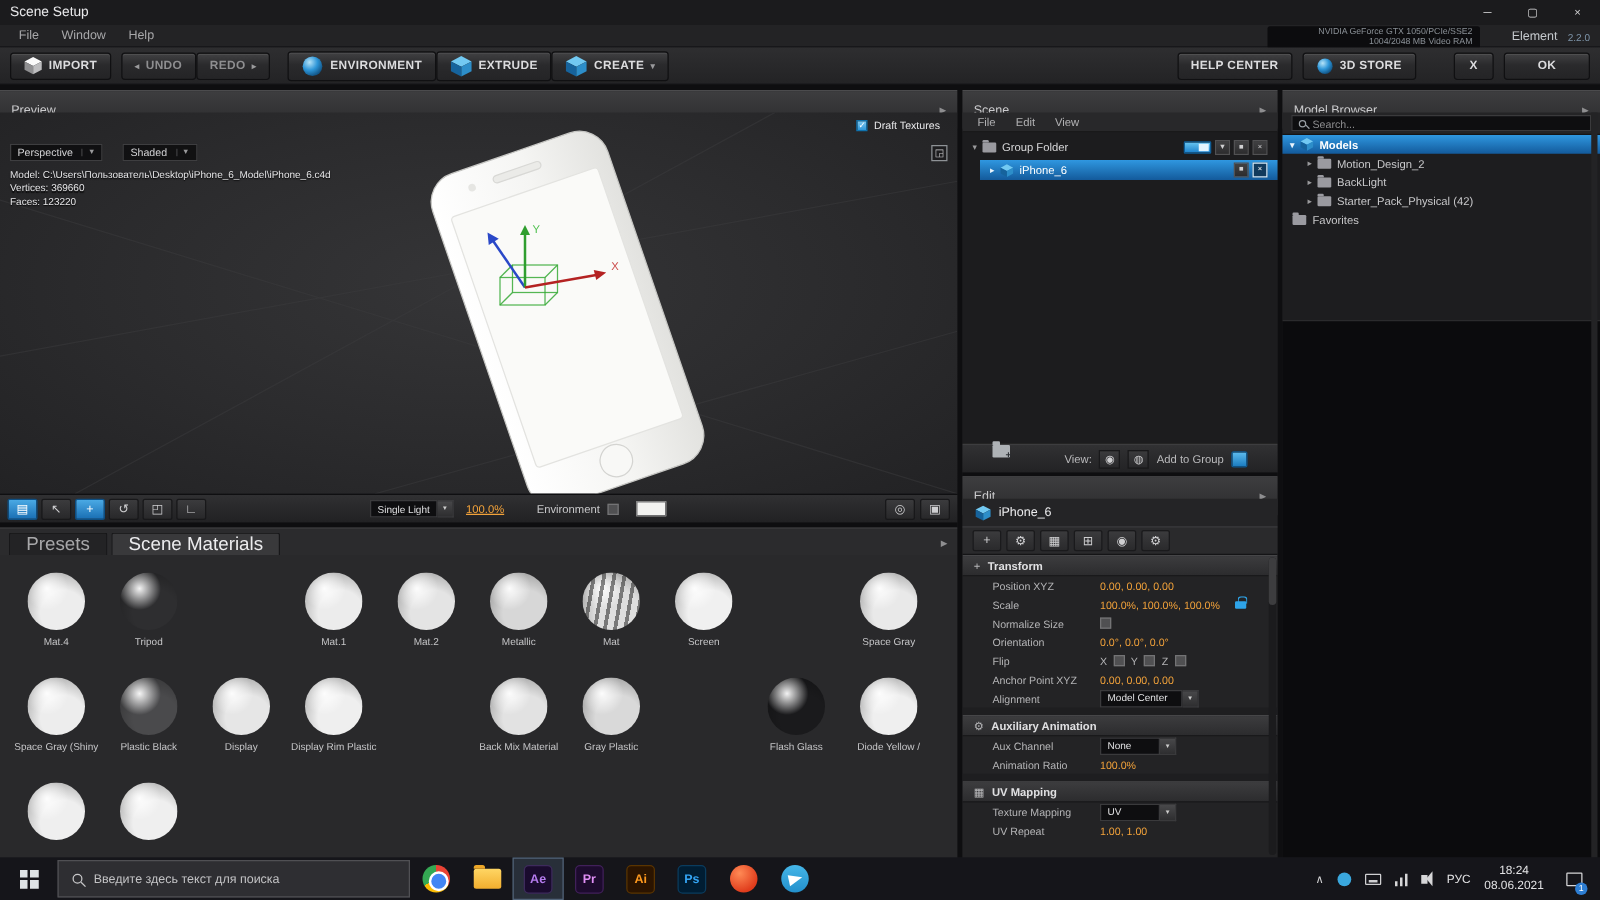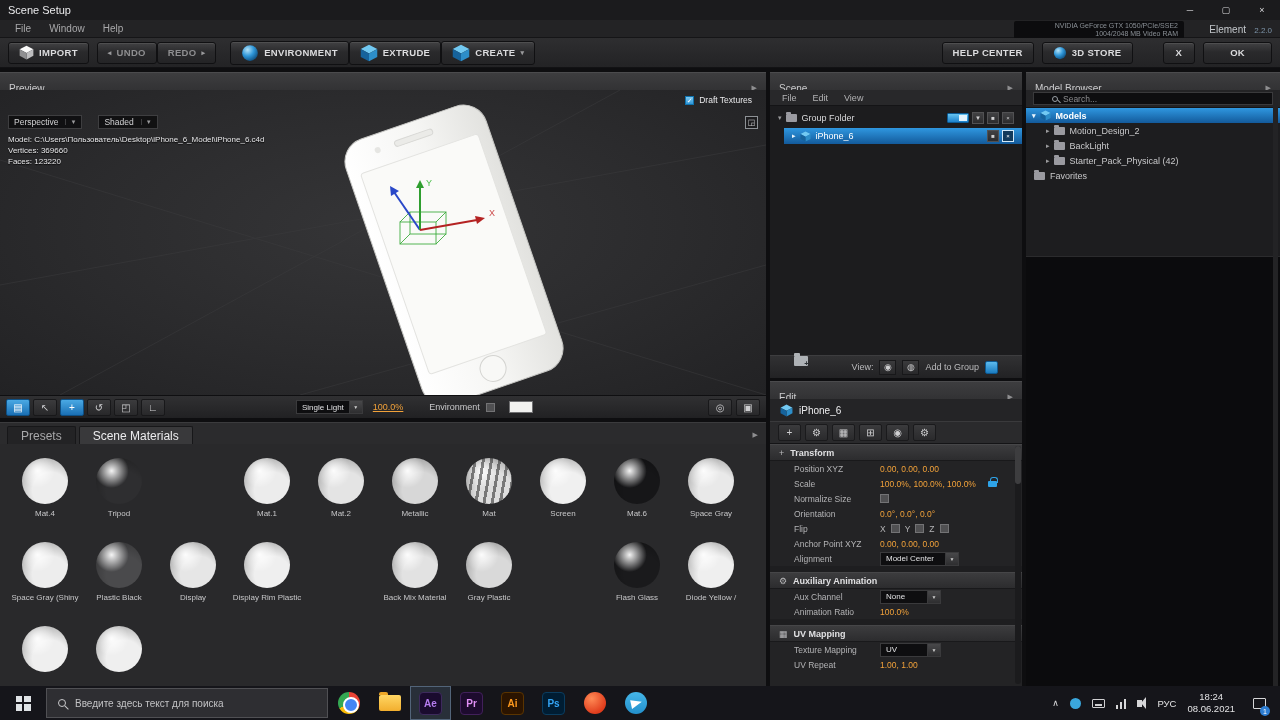--- a/index.html
+++ b/index.html
@@ -60,21 +60,21 @@
   .dd-btn{width:13px;background:linear-gradient(#48484a,#2e2e30);border:1px solid #3a3a3c;border-left:none;display:flex;align-items:center;justify-content:center;font-size:5px;color:#ccc;}
   .orange{color:#f2a23a;}
   .vp-pct{font-size:9px;margin-left:10px;text-decoration:underline;}
   .vp-env{margin-left:26px;font-size:9px;color:#c8c8ca;}
   .vp-chk{width:9px;height:9px;background:#505052;border:1px solid #737375;margin-left:6px;}
   .vp-swatch{width:24px;height:12px;background:#f2f2f0;border:1px solid #707072;margin-left:14px;}
   .vp-right{margin-left:auto;display:flex;gap:4px;}
 
   
   .mat-tabs{position:absolute;left:0;top:422px;width:766px;height:22px;background:#2b2b2d;border-top:1px solid #3b3b3d;display:flex;align-items:flex-end;padding-left:7px;gap:3px;}
-  .mat-tab{height:18px;padding:0 13px;font-size:12px;color:#a8a8aa;display:flex;align-items:center;background:#232325;border:1px solid #171719;border-bottom:none;border-radius:2px 2px 0 0;}
+  .mat-tab{height:18px;padding:0 13px;font-size:15px;color:#a8a8aa;display:flex;align-items:center;background:#232325;border:1px solid #171719;border-bottom:none;border-radius:2px 2px 0 0;}
   .mat-tab.active{background:#39393b;color:#ececee;}
   .mat-tabs .arr{margin-left:auto;margin-right:8px;margin-bottom:5px;font-size:7px;color:#8e8e90;}
   .mat-grid{position:absolute;left:0;top:444px;width:766px;height:242px;background:#29292b;overflow:hidden;}
   .mat-item{position:absolute;width:74px;text-align:center;}
   .sphere{width:46px;height:46px;border-radius:50%;margin:0 auto;}
   .mat-label{margin-top:5px;font-size:8px;color:#c6c6c8;white-space:nowrap;overflow:hidden;}
 
   
   .scene-head{position:absolute;left:770px;top:72px;width:252px;}
   .scene-menu{position:absolute;left:770px;top:90px;width:252px;height:16px;background:#28282a;border-bottom:1px solid #141416;display:flex;align-items:center;gap:16px;padding-left:12px;font-size:9px;color:#b2b2b4;}
@@ -116,21 +116,21 @@
   .lock{position:absolute;left:218px;top:5px;width:9px;height:6px;background:#2ea3e8;border-radius:1px;}
   .lock::before{content:"";position:absolute;left:1.5px;top:-4px;width:6px;height:5px;border:1.5px solid #2ea3e8;border-bottom:none;border-radius:3px 3px 0 0;}
   .ddpos{position:absolute;left:110px;}
   .secgap{height:6px;background:#1e1e20;}
   .edit-scroll{position:absolute;left:1015px;top:446px;width:6px;height:238px;background:#1b1b1d;border-radius:3px;}
   .edit-thumb{width:6px;height:38px;background:#3d3d3f;border-radius:3px;}
 
   
   .mb-head{position:absolute;left:1026px;top:72px;width:254px;}
   .mb-search{position:absolute;left:1026px;top:90px;width:254px;height:18px;background:#242426;border-bottom:1px solid #141416;display:flex;align-items:center;padding:0 7px;}
-  .search-box{flex:1;height:13px;background:#0e0e10;border:1px solid #3a3a3c;display:flex;align-items:center;gap:5px;padding:0 18px;}
+  .search-box{flex:1;height:13px;background:#0e0e10;border:1px solid #3a3a3c;display:flex;align-items:center;gap:5px;padding:0 5px;}
   .mag{width:6px;height:6px;border:1.4px solid #9aa0a6;border-radius:50%;position:relative;flex:none;}
   .mag::after{content:"";position:absolute;width:4px;height:1.4px;background:#9aa0a6;transform:rotate(45deg);right:-3.5px;bottom:-1.5px;}
   .search-text{font-size:8.5px;color:#8c8c8e;}
   .mb-tree{position:absolute;left:1026px;top:108px;width:254px;height:148px;background:#1d1d1f;}
   .mbrow{height:15px;display:flex;align-items:center;font-size:9px;color:#c8c8ca;padding-left:6px;}
   .mbrow.root{background:linear-gradient(#2f97e0,#135a9b);color:#fff;font-weight:bold;}
   .mbrow .tri{font-size:7px;margin-right:4px;color:#9a9a9c;}
   .mbrow.root .tri{color:#eaf4fc;}
   .mbrow.child{padding-left:20px;}
   .mbrow.fav{padding-left:8px;}
@@ -399,24 +399,20 @@
         <div class="mat-label">Metallic</div>
       </div>
       <div class="mat-item" style="left: 452px; top: 14px;">
         <div class="sphere" style="background: repeating-linear-gradient(100deg, rgba(20, 20, 20, 0.5) 0px, rgba(20, 20, 20, 0.5) 3px, rgba(20, 20, 20, 0) 3px, rgba(20, 20, 20, 0) 8px), radial-gradient(circle at 34% 28%, rgba(255, 255, 255, 0.95) 0%, rgba(255, 255, 255, 0) 38%), radial-gradient(circle at 62% 70%, rgba(0, 0, 0, 0) 42%, rgba(0, 0, 0, 0.4) 100%) rgb(222, 222, 222);"></div>
         <div class="mat-label">Mat</div>
       </div>
       <div class="mat-item" style="left: 526px; top: 14px;">
         <div class="sphere" style="background: radial-gradient(circle at 34% 28%, rgba(255, 255, 255, 0.95) 0%, rgba(255, 255, 255, 0) 38%), radial-gradient(circle at 62% 70%, rgba(0, 0, 0, 0) 42%, rgba(0, 0, 0, 0.4) 100%) rgb(240, 240, 240);"></div>
         <div class="mat-label">Screen</div>
       </div>
-      <div class="mat-item" style="left: 600px; top: 14px;">
-        <div class="sphere" style="background: radial-gradient(circle at 34% 28%, rgba(255, 255, 255, 0.95) 0%, rgba(255, 255, 255, 0) 38%), radial-gradient(circle at 62% 70%, rgba(0, 0, 0, 0) 42%, rgba(0, 0, 0, 0.4) 100%) rgb(22, 22, 24);"></div>
-        <div class="mat-label">Mat.6</div>
-      </div>
       <div class="mat-item" style="left: 674px; top: 14px;">
         <div class="sphere" style="background: radial-gradient(circle at 34% 28%, rgba(255, 255, 255, 0.95) 0%, rgba(255, 255, 255, 0) 38%), radial-gradient(circle at 62% 70%, rgba(0, 0, 0, 0) 42%, rgba(0, 0, 0, 0.4) 100%) rgb(233, 233, 233);"></div>
         <div class="mat-label">Space Gray</div>
       </div>
       <div class="mat-item" style="left: 8px; top: 98px;">
         <div class="sphere" style="background: radial-gradient(circle at 34% 28%, rgba(255, 255, 255, 0.95) 0%, rgba(255, 255, 255, 0) 38%), radial-gradient(circle at 62% 70%, rgba(0, 0, 0, 0) 42%, rgba(0, 0, 0, 0.4) 100%) rgb(237, 237, 237);"></div>
         <div class="mat-label">Space Gray (Shiny</div>
       </div>
       <div class="mat-item" style="left: 82px; top: 98px;">
         <div class="sphere" style="background: radial-gradient(circle at 34% 28%, rgba(255, 255, 255, 0.95) 0%, rgba(255, 255, 255, 0) 38%), radial-gradient(circle at 62% 70%, rgba(0, 0, 0, 0) 42%, rgba(0, 0, 0, 0.4) 100%) rgb(74, 74, 76);"></div>

